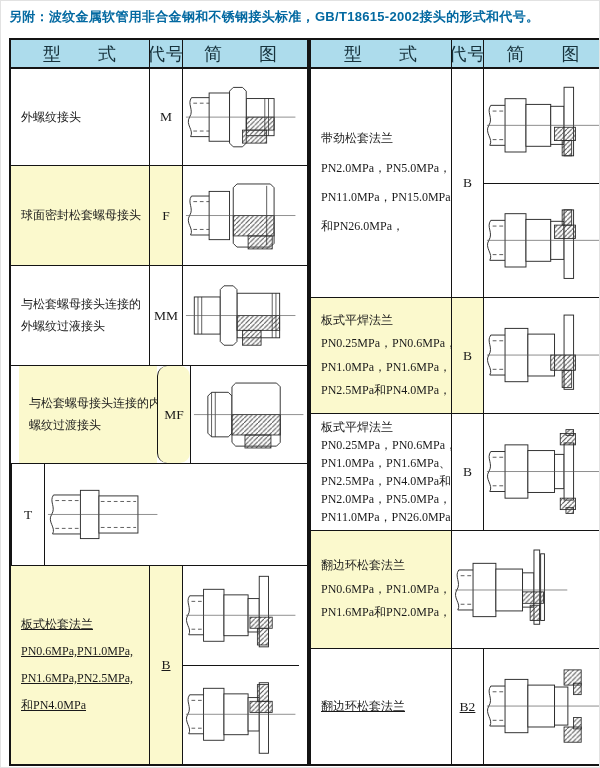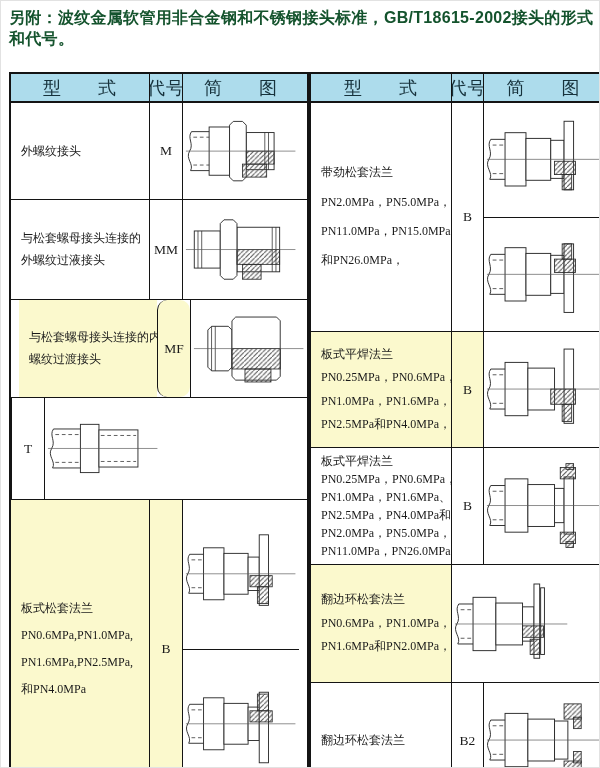--- a/index.html
+++ b/index.html
@@ -1,23 +1,23 @@
 <!DOCTYPE html>
 <html><head>
 <meta charset="utf-8">
 <style>
   html,body{margin:0;padding:0;background:#f4f4f4;}
   .page{position:relative;width:600px;height:768px;background:#ffffff;border:1px solid #e2e2e2;
         box-sizing:border-box;overflow:hidden;font-family:"Liberation Sans",sans-serif;color:#1a1a1a;}
-  .caption{margin:7px 0 22px 8px;font-size:16px;font-weight:bold;letter-spacing:.3px;color:#14532d;}
+  .caption{margin:7px 0 12px 8px;font-size:13px;font-weight:bold;letter-spacing:.3px;color:#0369a1;}
   .tables{display:flex;align-items:flex-start;margin-left:8px;}
   .htable{display:flex;flex-direction:column;height:728px;border:2px solid #141414;background:#fff;box-sizing:border-box;}
   .trow{display:flex;border-top:1px solid #141414;box-sizing:border-box;flex:0 0 auto;}
   .trow.thead{border-top:none;background:#ADDCEC;border-bottom:1px solid #141414;}
-  .trow.last{flex:1 1 auto;}
+  .trow.last{flex:1 1 auto;text-decoration:underline;}
   .cell{box-sizing:border-box;border-left:1px solid #141414;display:flex;flex-direction:column;
         justify-content:center;overflow:hidden;background:#fff;}
   .cell.first{border-left:none;}
   .cell.hl{background:#FBF9CD;}
   .hcell{justify-content:center;align-items:center;background:#ADDCEC;font-size:18px;color:#17323c;
          letter-spacing:1px;flex-direction:row;white-space:pre;}
   .type-cell{align-items:flex-start;padding:2px 2px 2px 10px;font-size:12px;
              font-family:"Liberation Serif",serif;}
   .type-line{white-space:nowrap;}
   .code-cell{align-items:center;font-family:"Liberation Serif",serif;font-size:13.5px;}
@@ -67,20 +67,43 @@
                 <line x1="9" y1="31" x2="26" y2="31" stroke="#2a2a2a" stroke-width="0.8" stroke-dasharray="4 3"></line>
                 <line x1="9" y1="61" x2="26" y2="61" stroke="#2a2a2a" stroke-width="0.8" stroke-dasharray="4 3"></line>
                 <line x1="86" y1="26" x2="86" y2="66" stroke="#2a2a2a" stroke-width="0.8"></line>
                 <line x1="90" y1="26" x2="90" y2="66" stroke="#2a2a2a" stroke-width="0.8"></line>
                 <line x1="1" y1="46" x2="119" y2="46" stroke="#555" stroke-width="0.7"></line>
               </svg>
             </div>
           </div>
         </div>
         <div class="trow" style="height: 100px;">
+          <div class="cell type-cell first hl" style="width: 138px; line-height: 1.7;">
+            <div class="type-line">球面密封松套螺母接头</div>
+          </div>
+          <div class="cell code-cell hl" style="width: 33px;">F</div>
+          <div class="cell diag-cell" style="width: 117px;">
+            <div class="diag-sub">
+              <svg viewBox="0 0 120 92" preserveAspectRatio="xMidYMid meet">
+                <rect x="26" y="20" width="22" height="52" fill="#fff" stroke="#2a2a2a" stroke-width="1"></rect>
+                <polygon points="56,12 92,12 96,16 96,76 92,80 56,80 52,76 52,16" fill="#fff" stroke="#2a2a2a" stroke-width="1"></polygon>
+                <rect x="52" y="46" width="44" height="22" fill="url(#hh)" stroke="#2a2a2a" stroke-width="0.9"></rect>
+                <rect x="68" y="68" width="26" height="14" fill="url(#hh)" stroke="#2a2a2a" stroke-width="0.9"></rect>
+                <path d="M 7 25 C 2 32 10 38 5 46 C 0 54 10 60 6 67" fill="none" stroke="#2a2a2a" stroke-width="1"></path>
+                <line x1="7" y1="25" x2="26" y2="25" stroke="#2a2a2a" stroke-width="1"></line>
+                <line x1="6" y1="67" x2="26" y2="67" stroke="#2a2a2a" stroke-width="1"></line>
+                <line x1="9" y1="31" x2="26" y2="31" stroke="#2a2a2a" stroke-width="0.8" stroke-dasharray="4 3"></line>
+                <line x1="9" y1="61" x2="26" y2="61" stroke="#2a2a2a" stroke-width="0.8" stroke-dasharray="4 3"></line>
+                <line x1="88" y1="14" x2="88" y2="78" stroke="#2a2a2a" stroke-width="0.8"></line>
+                <line x1="1" y1="46" x2="119" y2="46" stroke="#555" stroke-width="0.7"></line>
+              </svg>
+            </div>
+          </div>
+        </div>
+        <div class="trow" style="height: 100px;">
           <div class="cell type-cell first" style="width: 138px; line-height: 1.8;">
             <div class="type-line">与松套螺母接头连接的</div>
             <div class="type-line">外螺纹过液接头</div>
           </div>
           <div class="cell code-cell" style="width: 33px;">MM</div>
           <div class="cell diag-cell" style="width: 117px;">
             <div class="diag-sub">
               <svg viewBox="0 0 120 92" preserveAspectRatio="xMidYMid meet">
                 <rect x="10" y="26" width="28" height="40" fill="#fff" stroke="#2a2a2a" stroke-width="1"></rect>
                 <rect x="56" y="22" width="46" height="48" fill="#fff" stroke="#2a2a2a" stroke-width="1"></rect>

